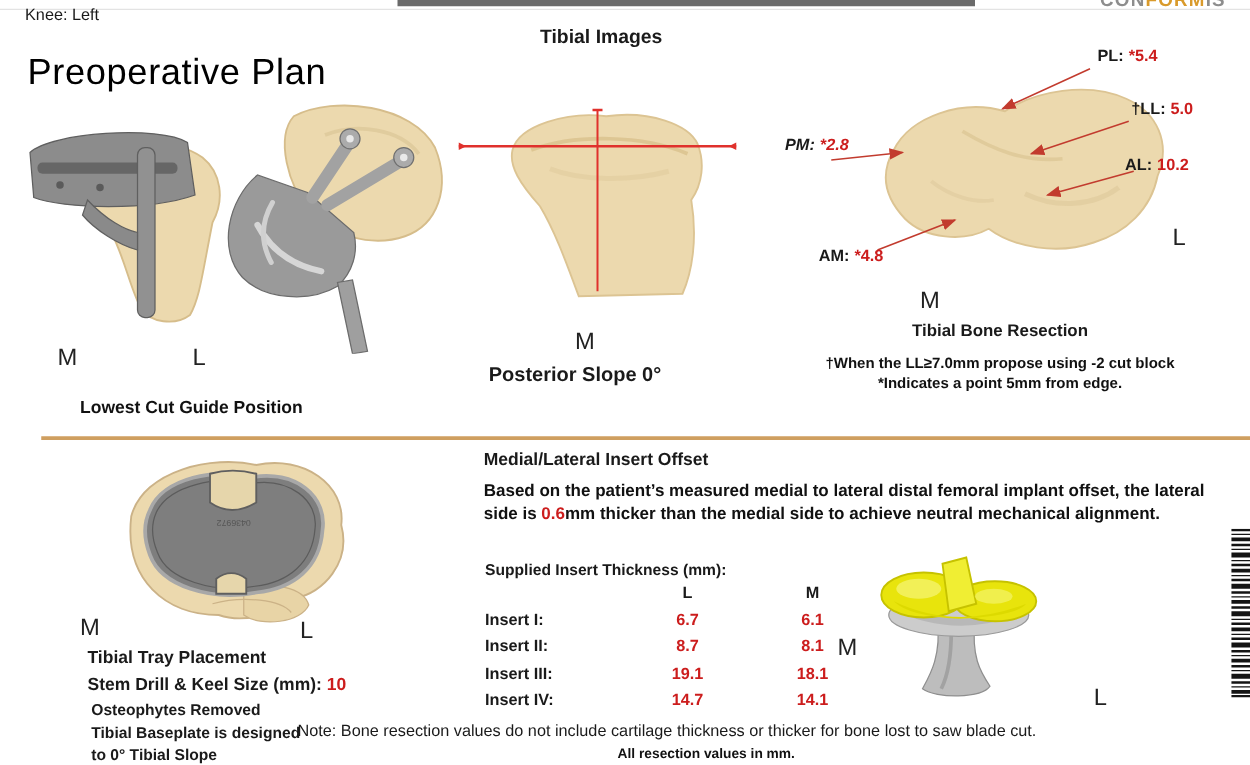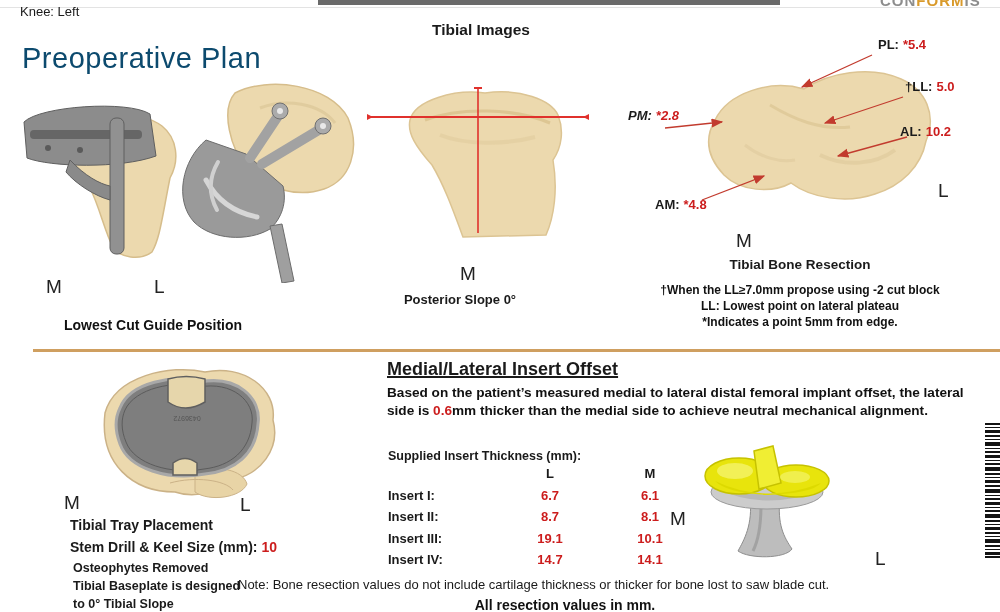--- a/index.html
+++ b/index.html
@@ -9,27 +9,27 @@
   .abs { position:absolute; }
   .b { font-weight:bold; }
   .red { color:#cc1d1d; font-weight:bold; }
   .ml-label { font-size:19px; color:#222; }
   .meas { font-size:13px; white-space:nowrap; }
   .meas .mlab { font-weight:bold; margin-right:4px;text-align:right; }
   .caption { font-weight:bold; font-size:14px; color:#111; }
   .foot { font-weight:bold; font-size:12px; line-height:16px; text-align:center; color:#111; }
   .topbar { background:#6a6a6a; }
   .thinline { background:#e3e3e3; }
-  .title { font-size:29px; font-weight:300; color:#0c4a6e; letter-spacing:0.5px; }
-  .heading-ul { font-size:18px; font-weight:bold; text-decoration:underline; text-decoration-thickness:2px; }
+  .title { font-size:29px; font-weight:300; color:#000000; letter-spacing:0.5px; }
+  .heading-ul { font-size:14px; font-weight:bold; text-decoration-thickness:2px; }
   .para { font-size:13.6px; font-weight:bold; line-height:18px; color:#111; }
   .tbl { font-size:13px; font-weight:bold; }
   .tbl-grid { display:grid; grid-template-columns:112px 100px 100px; row-gap:6.5px; }
   .tbl-grid .c { text-align:center; }
-  .smallnote { font-size:14px; font-weight:bold; text-align:center; color:#111; }
+  .smallnote { font-size:11px; font-weight:bold; text-align:center; color:#111; }
   .logo-clip { overflow:hidden; height:9px; }
   .logo-text { font-size:15px; font-weight:bold; letter-spacing:1px; display:block; margin-top:-8px; }
 </style>
 </head>
 <body>
 
 <div id="page">
 
   <div class="abs topbar" style="left:318px; top:0; width:462px; height:5px;"></div>
   <div class="abs thinline" style="left:0; top:7px; width:1000px; height:1px;"></div>
@@ -78,21 +78,21 @@
     <path d="M45,45 C50,25 90,14 120,18 C155,13 186,25 193,40 C199,55 197,72 188,85 C193,115 189,142 181,160 L98,162 C88,135 79,110 67,90 C51,72 42,58 45,45 Z" fill="#ecd9ae" stroke="#dcc493" stroke-width="1.5"></path>
     <path d="M60,45 C95,32 150,33 185,48" fill="none" stroke="#d9c08c" stroke-width="3" opacity="0.8"></path>
     <path d="M75,60 C100,70 140,70 170,62" fill="none" stroke="#e2cda0" stroke-width="4" opacity="0.7"></path>
     <line x1="2" y1="42" x2="224" y2="42" stroke="#e0312c" stroke-width="2"></line>
     <line x1="113" y1="13" x2="113" y2="158" stroke="#e0312c" stroke-width="1.6"></line>
     <line x1="109" y1="13" x2="117" y2="13" stroke="#e0312c" stroke-width="2"></line>
     <path d="M2,39 L2,45 L8,42 Z" fill="#e0312c"></path>
     <path d="M224,39 L224,45 L218,42 Z" fill="#e0312c"></path>
   </svg>
   <div class="abs ml-label" style="left:460px; top:263px;">M</div>
-  <div class="abs b" style="left:365px; top:292px; width:190px; text-align:center; font-size:13px;">Posterior Slope 0°</div>
+  <div class="abs b" style="left:365px; top:292px; width:190px; text-align:center; font-size:16px;">Posterior Slope 0°</div>
 
   <svg class="abs" style="left:620px; top:35px;" width="380" height="215" viewBox="0 0 380 215">
     <defs>
       <marker id="arrw" markerWidth="9" markerHeight="8" refX="8" refY="3.5" orient="auto">
         <path d="M0,0 L9,3.5 L0,7 Z" fill="#c23b2e"></path>
       </marker>
     </defs>
     <path d="M95,85 C108,58 150,44 184,54 C208,38 250,30 281,44 C306,55 317,80 306,106 C301,132 281,151 255,159 C226,169 191,163 171,148 C151,159 120,156 104,140 C87,122 84,104 95,85 Z" fill="#ecd9ae" stroke="#dcc493" stroke-width="1.5"></path>
     <path d="M150,70 C175,85 200,95 230,92" fill="none" stroke="#dcc493" stroke-width="3" opacity="0.7"></path>
     <path d="M200,120 C225,132 255,130 275,115" fill="none" stroke="#e0ca9c" stroke-width="4" opacity="0.7"></path>
@@ -106,21 +106,20 @@
   <div class="abs meas" style="left:878px; top:37px;"><span class="mlab">PL:</span><span class="red">*5.4</span></div>
   <div class="abs meas" style="left:905px; top:79px;"><span class="mlab">†LL:</span><span class="red">5.0</span></div>
   <div class="abs meas" style="left:900px; top:124px;"><span class="mlab">AL:</span><span class="red">10.2</span></div>
   <div class="abs meas" style="left:628px; top:108px;font-style:italic;"><span class="mlab">PM:</span><span class="red">*2.8</span></div>
   <div class="abs meas" style="left:655px; top:197px;"><span class="mlab">AM:</span><span class="red">*4.8</span></div>
   <div class="abs ml-label" style="left:938px; top:180px;">L</div>
   <div class="abs ml-label" style="left:736px; top:230px;">M</div>
   <div class="abs b" style="left:650px; top:257px; width:300px; text-align:center; font-size:13.5px;">Tibial Bone Resection</div>
   <div class="abs foot" style="left:625px; top:282px; width:350px;">
     <div>†When the LL≥7.0mm propose using -2 cut block</div>
-    <div>LL: Lowest point on lateral plateau</div>
     <div>*Indicates a point 5mm from edge.</div>
   </div>
 
   <div class="abs" style="left:33px; top:349px; width:967px; height:2.5px; background:#cf9f60;"></div>
 
   <svg class="abs" style="left:75px; top:358px;" width="220" height="145" viewBox="0 0 220 145">
     <path d="M30,55 C40,18 95,6 130,14 C168,6 202,30 198,62 C206,92 184,116 160,121 C150,133 120,141 100,134 C58,134 24,106 30,55 Z" fill="#ecd9ae" stroke="#cbb287" stroke-width="1.5"></path>
     <path d="M120,115 C142,106 168,112 172,126 C166,140 134,144 120,134 Z" fill="#e8d4a6" stroke="#cbb287" stroke-width="1"></path>
     <path d="M95,125 C120,118 150,122 158,132" fill="none" stroke="#cbb287" stroke-width="1"></path>
     <path d="M45,50 C55,24 100,16 125,24 C162,17 187,40 183,66 C181,96 160,113 130,116 C94,123 54,111 45,86 C40,73 40,60 45,50 Z" fill="#7e7e7e" stroke="#a8a8a8" stroke-width="3"></path>
@@ -149,21 +148,21 @@
     <div>Insert I:</div>
     <div class="c red">6.7</div>
     <div class="c red">6.1</div>
 
     <div>Insert II:</div>
     <div class="c red">8.7</div>
     <div class="c red">8.1</div>
 
     <div>Insert III:</div>
     <div class="c red">19.1</div>
-    <div class="c red">10.1</div>
+    <div class="c red">18.1</div>
 
     <div>Insert IV:</div>
     <div class="c red">14.7</div>
     <div class="c red">14.1</div>
   </div>
 
   <svg class="abs" style="left:695px; top:435px;" width="150" height="130" viewBox="0 0 150 130">
     <path d="M55,62 C58,90 49,105 43,116 C54,124 90,124 97,114 C89,102 82,90 85,62 Z" fill="#bdbdbd" stroke="#8e8e8e" stroke-width="1"></path>
     <path d="M66,70 C66,95 62,108 58,116" fill="none" stroke="#a2a2a2" stroke-width="3"></path>
     <ellipse cx="72" cy="57" rx="56" ry="17" fill="#cccccc" stroke="#9a9a9a" stroke-width="1"></ellipse>

